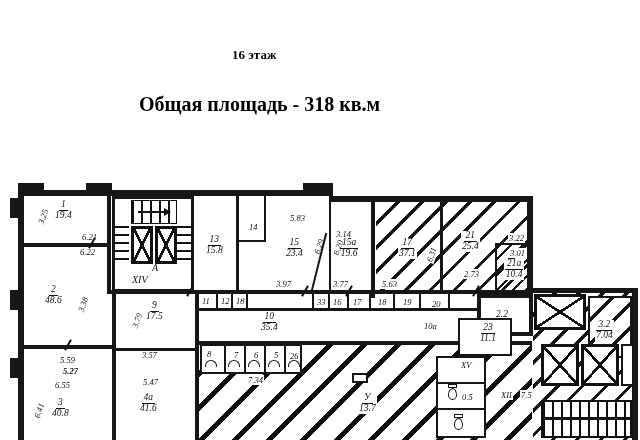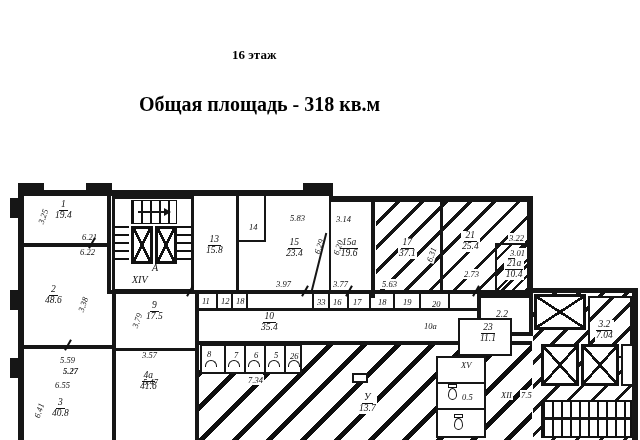--- a/index.html
+++ b/index.html
@@ -142,21 +142,21 @@
       <i>19.4</i>
     </span>
   <span class="rlabel" style="left:45px;top:285px;">
       <b>2</b>
       <i>48.6</i>
     </span>
   <span class="rlabel" style="left:52px;top:398px;">
       <b>3</b>
       <i>40.8</i>
     </span>
-  <span class="rlabel" style="left:140px;top:371px;">
+  <span class="rlabel" style="left:140px;top:393px;">
       <b>4а</b>
       <i>41.6</i>
     </span>
   <span class="rlabel" style="left:146px;top:301px;">
       <b>9</b>
       <i>17.5</i>
     </span>
   <span class="rlabel" style="left:206px;top:235px;">
       <b>13</b>
       <i>15.8</i>
@@ -227,21 +227,21 @@
   <span class="dim" style="left:80px;top:247px;">6.22</span>
   <span class="dim rot" style="left:76px;top:310px;">3.38</span>
   <span class="dim" style="left:60px;top:355px;">5.59</span>
   <span class="dim" style="left:63px;top:366px;font-weight:bold;">5.27</span>
   <span class="dim" style="left:55px;top:380px;">6.55</span>
   <span class="dim rot" style="left:32px;top:416px;">6.41</span>
   <span class="dim rot" style="left:130px;top:326px;">3.79</span>
   <span class="dim" style="left:142px;top:350px;">3.57</span>
   <span class="dim" style="left:143px;top:377px;">5.47</span>
   <span class="dim" style="left:290px;top:213px;">5.83</span>
-  <span class="dim" style="left:336px;top:214px;">3.14</span>
+  <span class="dim" style="left:336px;top:229px;">3.14</span>
   <span class="dim rot" style="left:312px;top:252px;">6.29</span>
   <span class="dim rot" style="left:331px;top:253px;">6.20</span>
   <span class="dim" style="left:276px;top:279px;">3.97</span>
   <span class="dim" style="left:333px;top:279px;">3.77</span>
   <span class="dim on-hatch" style="left:381px;top:279px;">5.63</span>
   <span class="dim rot on-hatch" style="left:424px;top:261px;">6.31</span>
   <span class="dim on-hatch" style="left:463px;top:269px;">2.73</span>
   <span class="dim on-hatch" style="left:508px;top:233px;">3.22</span>
   <span class="dim on-hatch" style="left:509px;top:248px;">3.01</span>
   <span class="dim on-hatch" style="left:247px;top:375px;">7.34</span>

